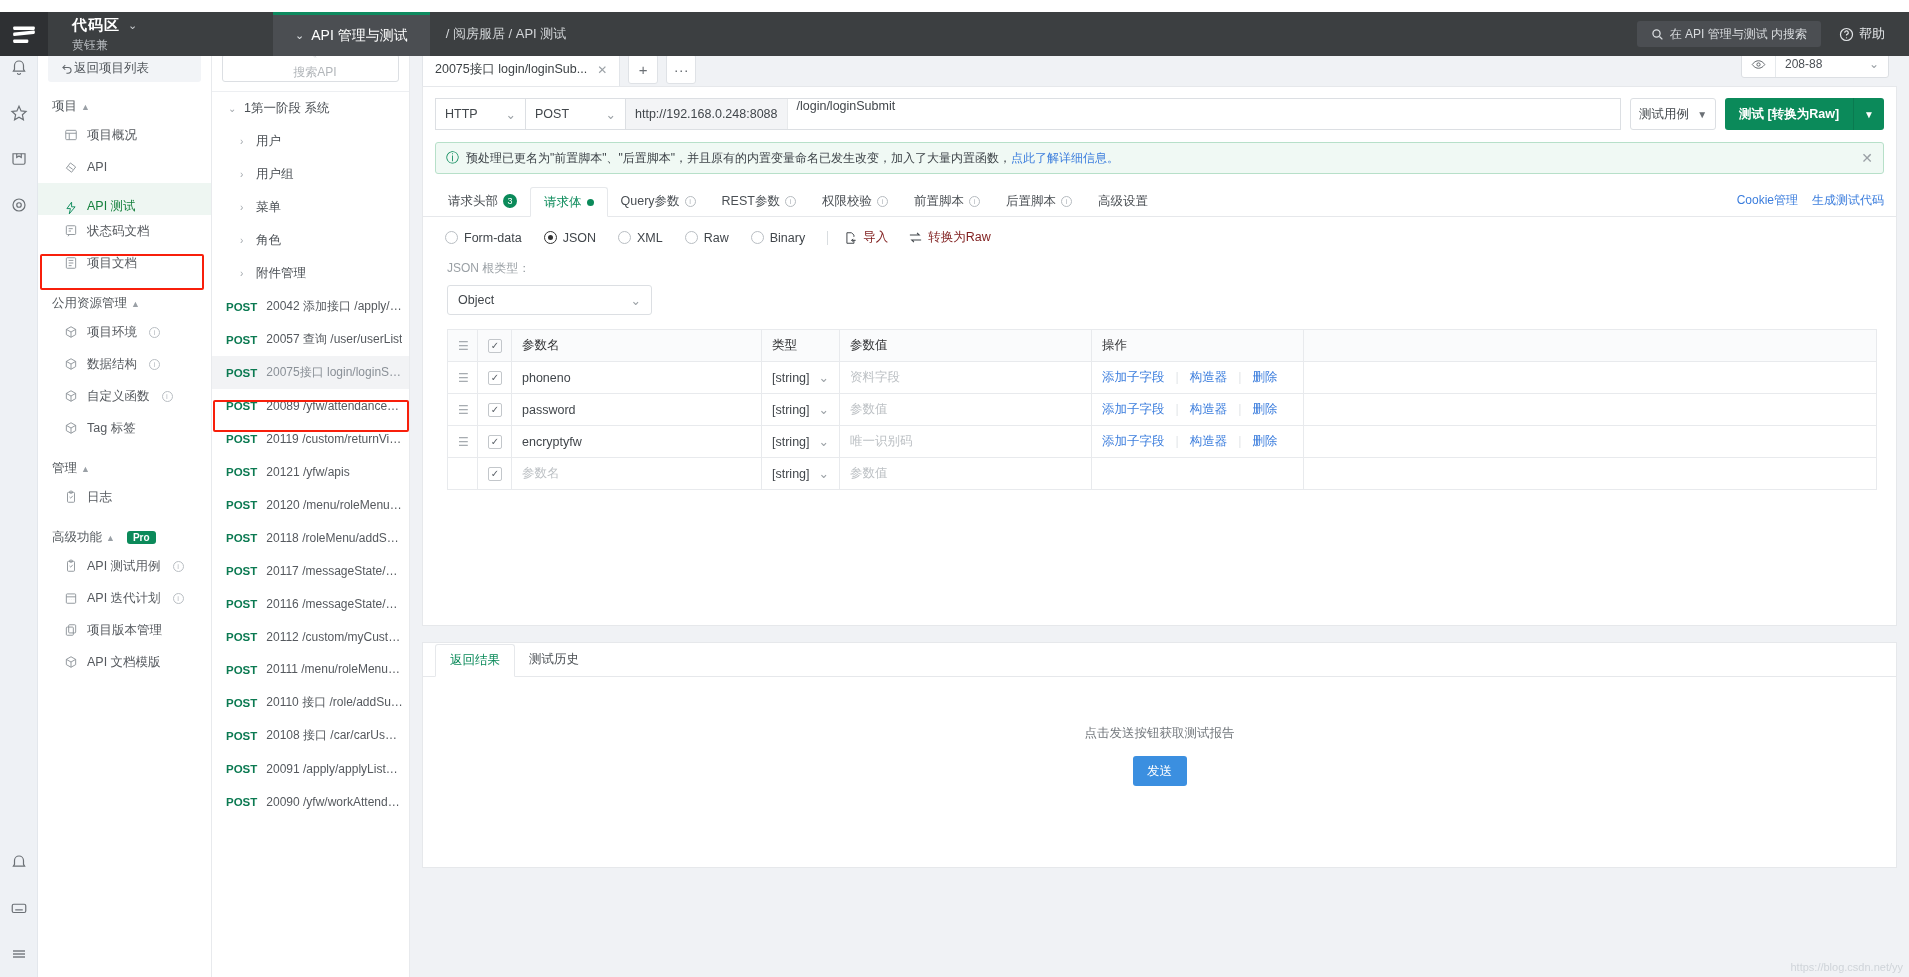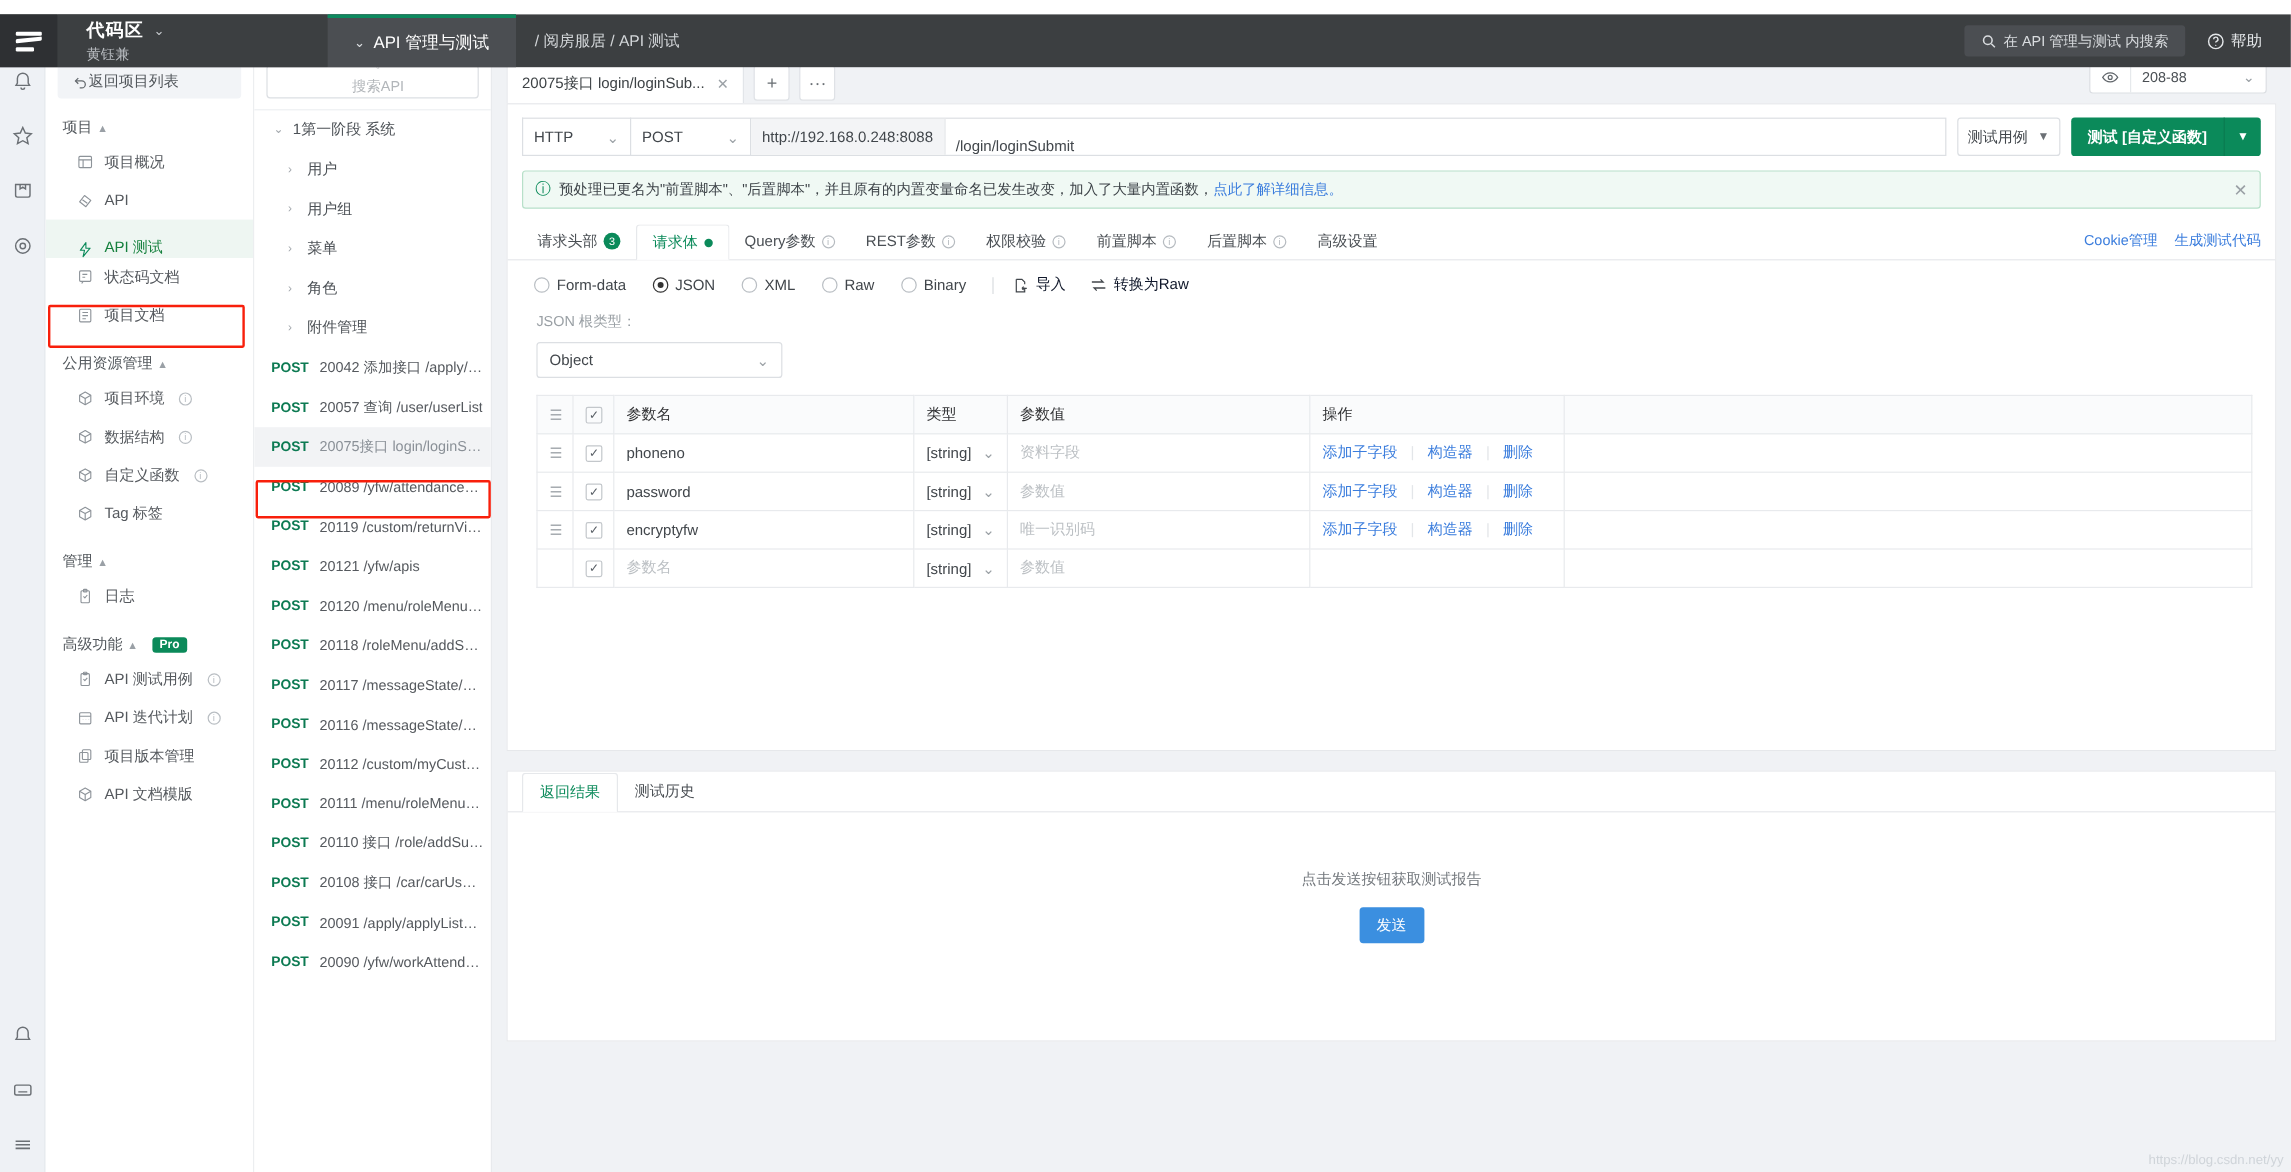--- a/index.html
+++ b/index.html
@@ -58,21 +58,21 @@
   .ftab .x { color:#9ba1a6; font-size:12px;}
   .sq { width:30px; height:30px; margin-left:8px; margin-bottom:2px; border:1px solid #dfe2e6; background:#fff; border-radius:3px; display:flex; align-items:center; justify-content:center; color:#6a6f74; font-size:15px;}
   .eye-box { position:absolute; right:20px; top:6px; width:148px; height:28px; border:1px solid #dcdfe3; background:#fff; border-radius:3px; display:flex; align-items:center; font-size:12px; color:#4a4f54;}
   .eye-box .l { width:34px; display:flex; align-items:center; justify-content:center; border-right:1px solid #e6e9ec; height:100%; color:#60656a;}
   .eye-box .v { flex:1; padding-left:9px;}
   .eye-box .c { padding-right:9px; color:#9aa0a5;}
   .panel { position:absolute; top:42px; left:12px; width:1475px; height:540px; background:#fff; border:1px solid #e6e8eb; }
   .urlbar { display:flex; align-items:center; padding:11px 12px 0 12px; gap:0;}
   .sel-sm { width:90px; height:32px; border:1px solid #dcdfe3; border-right:none; background:#fff; display:flex; align-items:center; justify-content:space-between; padding:0 9px; font-size:12.5px; color:#41464b;}
   .sel-sm:nth-child(2){ width:100px; }
-  .url-in { flex:1; height:32px; border:1px solid #dcdfe3; display:flex; align-items:flex-end; font-size:12.5px;}
+  .url-in { flex:1; height:32px; border:1px solid #dcdfe3; display:flex; align-items:flex-start; font-size:12.5px;}
   .url-in .host { background:#f3f4f6; height:100%; display:flex; align-items:center; padding:0 9px; color:#41464b; border-right:1px solid #e8eaec;}
   .url-in .path { padding-left:9px; color:#41464b;}
   .case-sel { margin-left:9px; width:86px; height:32px; border:1px solid #dcdfe3; background:#fff; display:flex; align-items:center; justify-content:space-between; padding:0 8px; font-size:12.5px; color:#41464b; border-radius:3px;}
   .run-btn { margin-left:9px; height:32px; background:#0b8a5a; color:#fff; display:flex; align-items:center; border-radius:3px; font-size:12.5px; }
   .run-btn .t { padding:0 14px; font-weight:bold;}
   .run-btn .d { border-left:1px solid #0a7a50; padding:0 10px; height:100%; display:flex; align-items:center; font-size:10px;}
   .notice { margin:12px 12px 0 12px; height:32px; background:#f0f9f4; border:1px solid #b7e0c9; border-radius:3px; display:flex; align-items:center; padding:0 10px; font-size:12px; color:#3d4348;}
   .notice .ico { color:#0b8a5a; margin-right:7px; font-size:13px;}
   .notice .lk { color:#3b7ddd; }
   .notice .cl { margin-left:auto; color:#9aa0a5; font-size:14px;}
@@ -82,21 +82,21 @@
   .cnt { background:#0b8a5a; color:#fff; font-size:9px; border-radius:50%; width:14px; height:14px; display:inline-flex; align-items:center; justify-content:center;}
   .dot { width:7px; height:7px; border-radius:50%; background:#0b8a5a; display:inline-block;}
   .i-c { width:11px; height:11px; border:1px solid #b6bbc0; border-radius:50%; font-size:8px; line-height:9px; text-align:center; color:#b6bbc0;}
   .right-links { position:absolute; right:12px; bottom:7px; display:flex; gap:14px; font-size:12px; color:#3b7ddd;}
   .radios { display:flex; align-items:center; gap:0; padding:12px 0 0 22px; font-size:12.5px; color:#41464b;}
   .rd { display:flex; align-items:center; gap:6px; margin-right:22px;}
   .rc { width:13px; height:13px; border:1px solid #b9bec3; border-radius:50%; display:inline-block; position:relative;}
   .rc.on { border-color:#333; }
   .rc.on:after { content:""; position:absolute; left:3px; top:3px; width:5px; height:5px; border-radius:50%; background:#333;}
   .vsep { width:1px; height:14px; background:#d9dde0; margin-right:16px;}
-  .act { display:flex; align-items:center; gap:5px; margin-right:20px; color:#0f172a;}
+  .act { display:flex; align-items:center; gap:5px; margin-right:20px; color:#7f1d1d;}
   .json-lab { padding:14px 0 0 24px; font-size:12px; color:#9aa0a5;}
   .root-sel { margin:8px 0 0 24px; width:205px; height:30px; border:1px solid #dcdfe3; border-radius:3px; display:flex; align-items:center; justify-content:space-between; padding:0 10px; font-size:12.5px; color:#41464b;}
   table.pt { margin:14px 0 0 24px; width:1430px; border-collapse:collapse; table-layout:fixed;}
   table.pt th, table.pt td { border:1px solid #e8eaed; height:32px; font-weight:normal; font-size:12.5px; text-align:left; padding:0 10px; color:#41464b;}
   table.pt thead th { background:#fafbfc; color:#303133;}
   .w-drag{width:30px;} .w-chk{width:34px;} .w-name{width:250px;} .w-type{width:78px;} .w-val{width:252px;} .w-op{width:212px;}
   .drag-ic { color:#a7acb1; font-size:12px;}
   .chk { width:14px; height:14px; border:1px solid #c3c7cb; border-radius:2px; display:inline-flex; align-items:center; justify-content:center; color:#5a6067; font-size:10px;}
   .type-cell { display:flex; align-items:center; justify-content:space-between; color:#41464b;}
   .ph { color:#bcc0c4; }
@@ -484,21 +484,21 @@
       </div>
       <div class="url-in">
         <span class="host">http://192.168.0.248:8088</span>
         <span class="path">/login/loginSubmit</span>
       </div>
       <div class="case-sel">
         <span>测试用例</span>
         <span style="color:#6b7075; font-size:10px;">▼</span>
       </div>
       <div class="run-btn">
-        <span class="t">测试 [自定义函数]</span>
+        <span class="t">测试 [转换为Raw]</span>
         <span class="d">▼</span>
       </div>
     </div>
 
     <div class="notice">
       <span class="ico">ⓘ</span>
       <span>预处理已更名为"前置脚本"、"后置脚本"，并且原有的内置变量命名已发生改变，加入了大量内置函数，</span>
       <span class="lk">点此了解详细信息。</span>
       <span class="cl">✕</span>
     </div>

